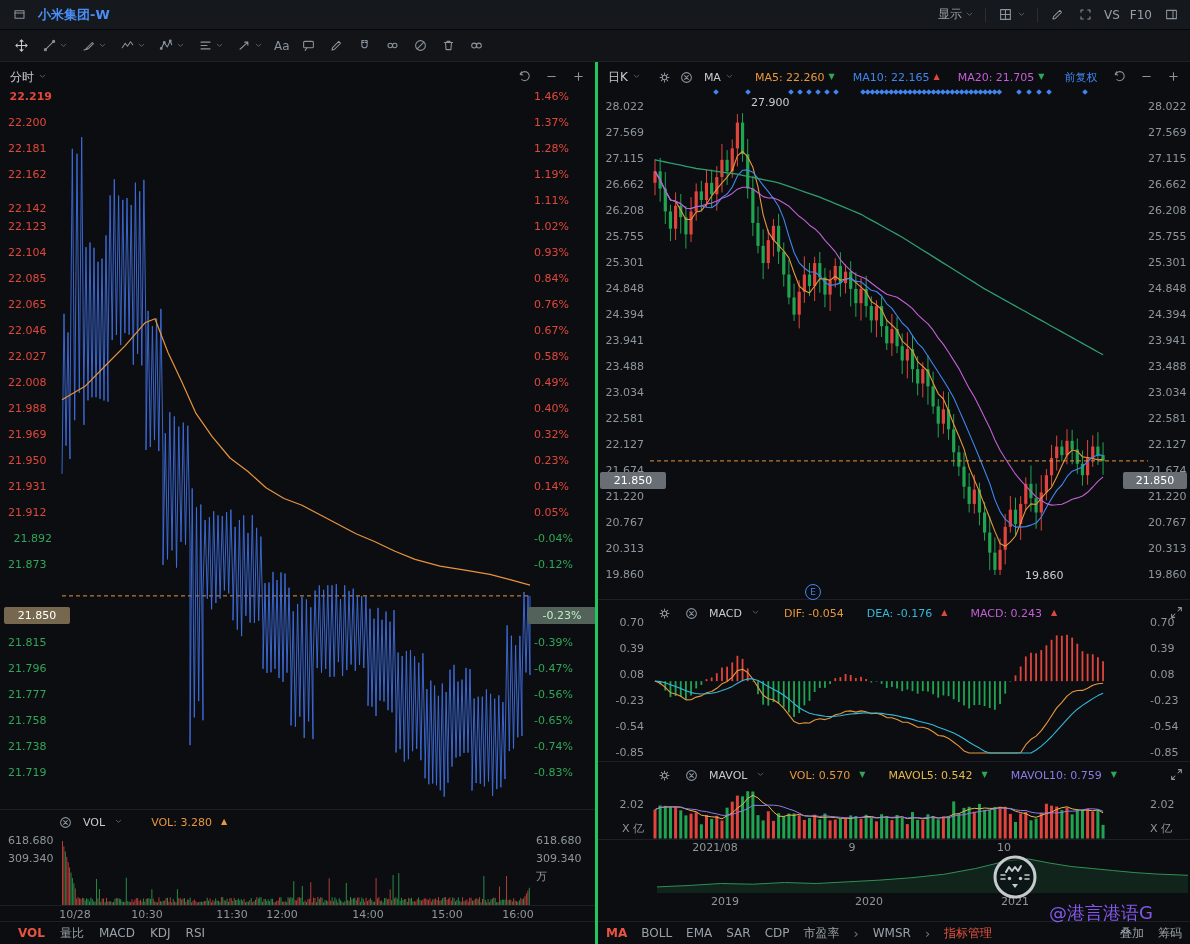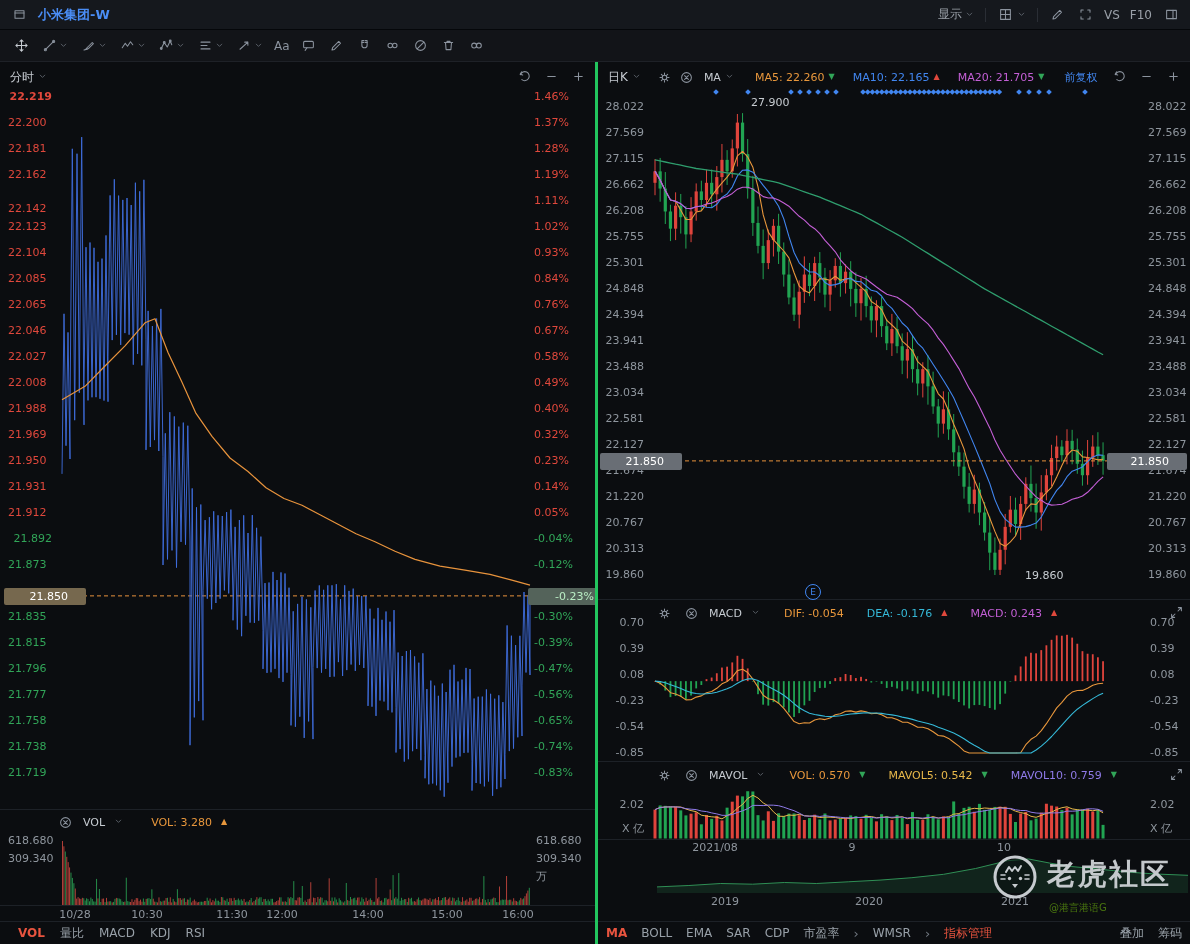--- a/index.html
+++ b/index.html
@@ -34,22 +34,22 @@
   .panel svg.chart{position:absolute;left:0;top:0;}
   .ph{position:absolute;left:10px;top:4px;height:22px;display:flex;align-items:center;gap:4px;z-index:5;}
   .ph-label{font-size:12px;color:#c6cbd1;cursor:pointer;}
   .pane-controls{position:absolute;right:8px;top:5px;display:flex;gap:9px;z-index:5;}
   .sub-header{position:absolute;display:flex;align-items:center;gap:9px;height:20px;z-index:5;font-size:11px;}
   .sub-label{color:#c6cbd1;font-size:11px;cursor:pointer;}
   .axis-label{position:absolute;font-size:11px;line-height:14px;height:14px;color:#8f969e;z-index:4;}
   .red{color:#e0483c;} .green{color:#31a558;}
   .v-orange{color:#e8973c;} .v-blue{color:#4186f0;} .v-purple{color:#c45fd6;}
   .v-cyan{color:#35b9d8;} .v-yellow{color:#e8b84a;} .v-violet{color:#8f7ae8;}
-  .badge{position:absolute;font-size:11px;line-height:15px;height:15px;padding:1px 18px;
-         border-radius:2px;z-index:6;text-align:right;}
+  .badge{position:absolute;font-size:11px;line-height:15px;height:15px;padding:1px 10px;
+         border-radius:2px;z-index:6;text-align:center;margin-top:19px;}
   .badge-price-l{background:#76684e;color:#fff;}
   .badge-pct-l{background:#54635a;color:#b9edc4;}
   .badge-gray{background:#696e75;color:#fff;}
   .arr{font-size:8px;line-height:10px;}
   .arr.up{color:#e0483c;} .arr.down{color:#31a558;} .arr.orange{color:#e8973c;}
   .tabs{position:absolute;left:0;right:0;top:860px;height:22px;display:flex;align-items:center;
         gap:15px;padding:0 18px;z-index:6;}
   .tab{font-size:12px;color:#98a0a8;cursor:pointer;white-space:nowrap;}
   .tab.active{color:#e8543f;font-weight:bold;}
   .tab.accent{color:#e8543f;}
@@ -57,21 +57,21 @@
   .time-label{position:absolute;font-size:11px;color:#8f969e;transform:translateX(-50%);z-index:4;}
   .annot{position:absolute;font-size:11px;color:#c8cdd2;z-index:5;}
   .e-marker{position:absolute;width:14px;height:14px;border:1px solid #4186f0;border-radius:50%;
             color:#4186f0;font-size:9px;line-height:14px;text-align:center;z-index:5;}
   
   #watermark{position:absolute;left:985px;top:845px;width:205px;height:80px;z-index:20;
              pointer-events:none;opacity:0.95;}
   #wm-logo{position:absolute;left:6px;top:8px;width:48px;height:48px;}
   #wm-brand{position:absolute;left:62px;top:10px;font-size:29px;font-weight:bold;
             color:#ced2d6;letter-spacing:2px;white-space:nowrap;}
-  #wm-handle{position:absolute;left:64px;top:56px;font-size:10px;color:#4d7c0f;white-space:nowrap;}
+  #wm-handle{position:absolute;left:64px;top:56px;font-size:18px;color:#8b5cf6;white-space:nowrap;}
 </style>
 </head>
 <body>
 
 <div id="root">
 
   <div id="titlebar">
     <div class="tb-left">
       <span class="icon-btn">
           <svg viewBox="0 0 20 20">
@@ -1363,17 +1363,16 @@
 
   <div id="watermark">
     <svg id="wm-logo" viewBox="0 0 48 48">
       <circle cx="24" cy="24" r="20" fill="rgba(10,12,14,0.55)" stroke="#d0d4d9" stroke-width="3"></circle>
       <path d="M15 19 l3-5 3 4 3-4 3 4 3-5" fill="none" stroke="#d0d4d9" stroke-width="2" stroke-linecap="round" stroke-linejoin="round"></path>
       <circle cx="18.5" cy="25.5" r="1.7" fill="#d0d4d9"></circle>
       <circle cx="29.5" cy="25.5" r="1.7" fill="#d0d4d9"></circle>
       <path d="M21 31 h6 l-3 4 Z" fill="#d0d4d9"></path>
       <path d="M10 22 h4 M10 26 h4 M34 22 h4 M34 26 h4" stroke="#d0d4d9" stroke-width="1.6" stroke-linecap="round"></path>
     </svg>
-    <div id="wm-brand">老虎社区</div>
     <div id="wm-handle">@港言港语G</div>
   </div>
 
 </div>
 
 </body></html>

